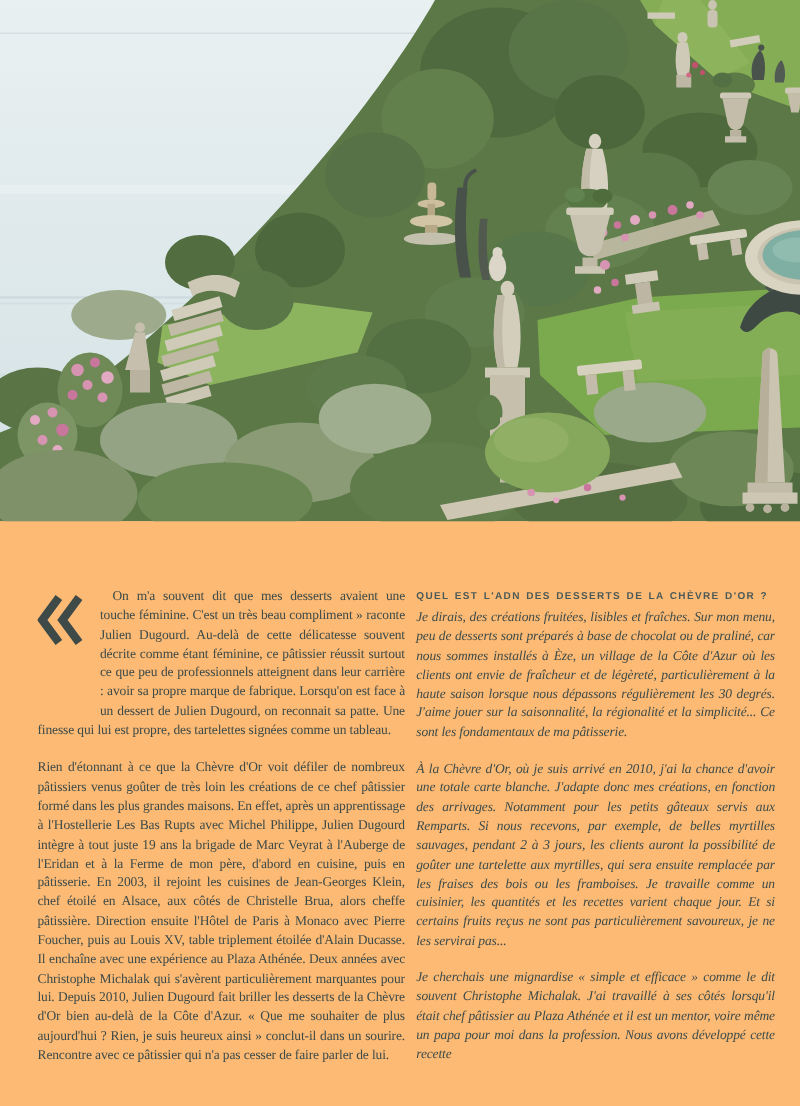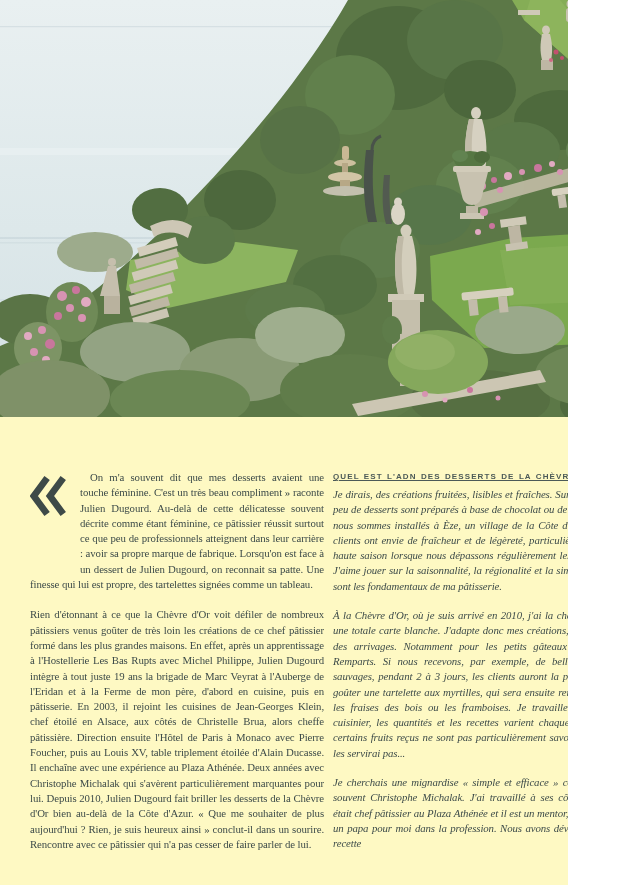--- a/index.html
+++ b/index.html
@@ -1,35 +1,35 @@
 <!DOCTYPE html>
 <html lang="fr"><head>
 <meta charset="utf-8">
 <style>
   html,body{margin:0;padding:0;background:#ffffff;}
-  .page{position:relative;width:568px;height:885px;background:#fef9c3;overflow:hidden;
+  .page{position:relative;width:640px;height:885px;background:#fdba74;overflow:hidden;
         font-family:"Liberation Serif","DejaVu Serif",serif;}
   figure.photo{position:absolute;top:0;left:0;width:640px;height:417px;margin:0;overflow:hidden;}
   figure.photo svg{display:block;}
 
   .article{position:absolute;top:470px;left:0;width:640px;}
   .col{position:absolute;top:0;}
   .col-left{left:30px;width:294px;}
   .col-right{left:333px;width:287px;}
 
   .col p{margin:0 0 15px 0;font-size:10.8px;line-height:15.3px;color:#3d4b49;
          text-align:justify;letter-spacing:-0.1px;hyphens:auto;-webkit-hyphens:auto;}
   .lead{text-indent:10px;}
   .qmark{float:left;width:46px;height:94px;margin:2px 4px 0 0;}
   .qmark svg{display:block;margin-top:3px;}
 
   .qa{margin:0 0 14px 0;}
   .qa h3{margin:0 0 4px 0;font-family:"Liberation Sans","DejaVu Sans",sans-serif;
          font-size:8px;font-weight:700;letter-spacing:1.1px;word-spacing:1px;
-         line-height:13px;color:#4c5a57;text-decoration:underline;}
+         line-height:13px;color:#4c5a57;}
   .qa p{margin:0;font-style:italic;}
 </style>
 </head>
 <body>
 
 <div class="page">
 
   <figure class="photo">
     <svg viewBox="0 0 640 417" width="640" height="417" preserveAspectRatio="none">
       <defs>

